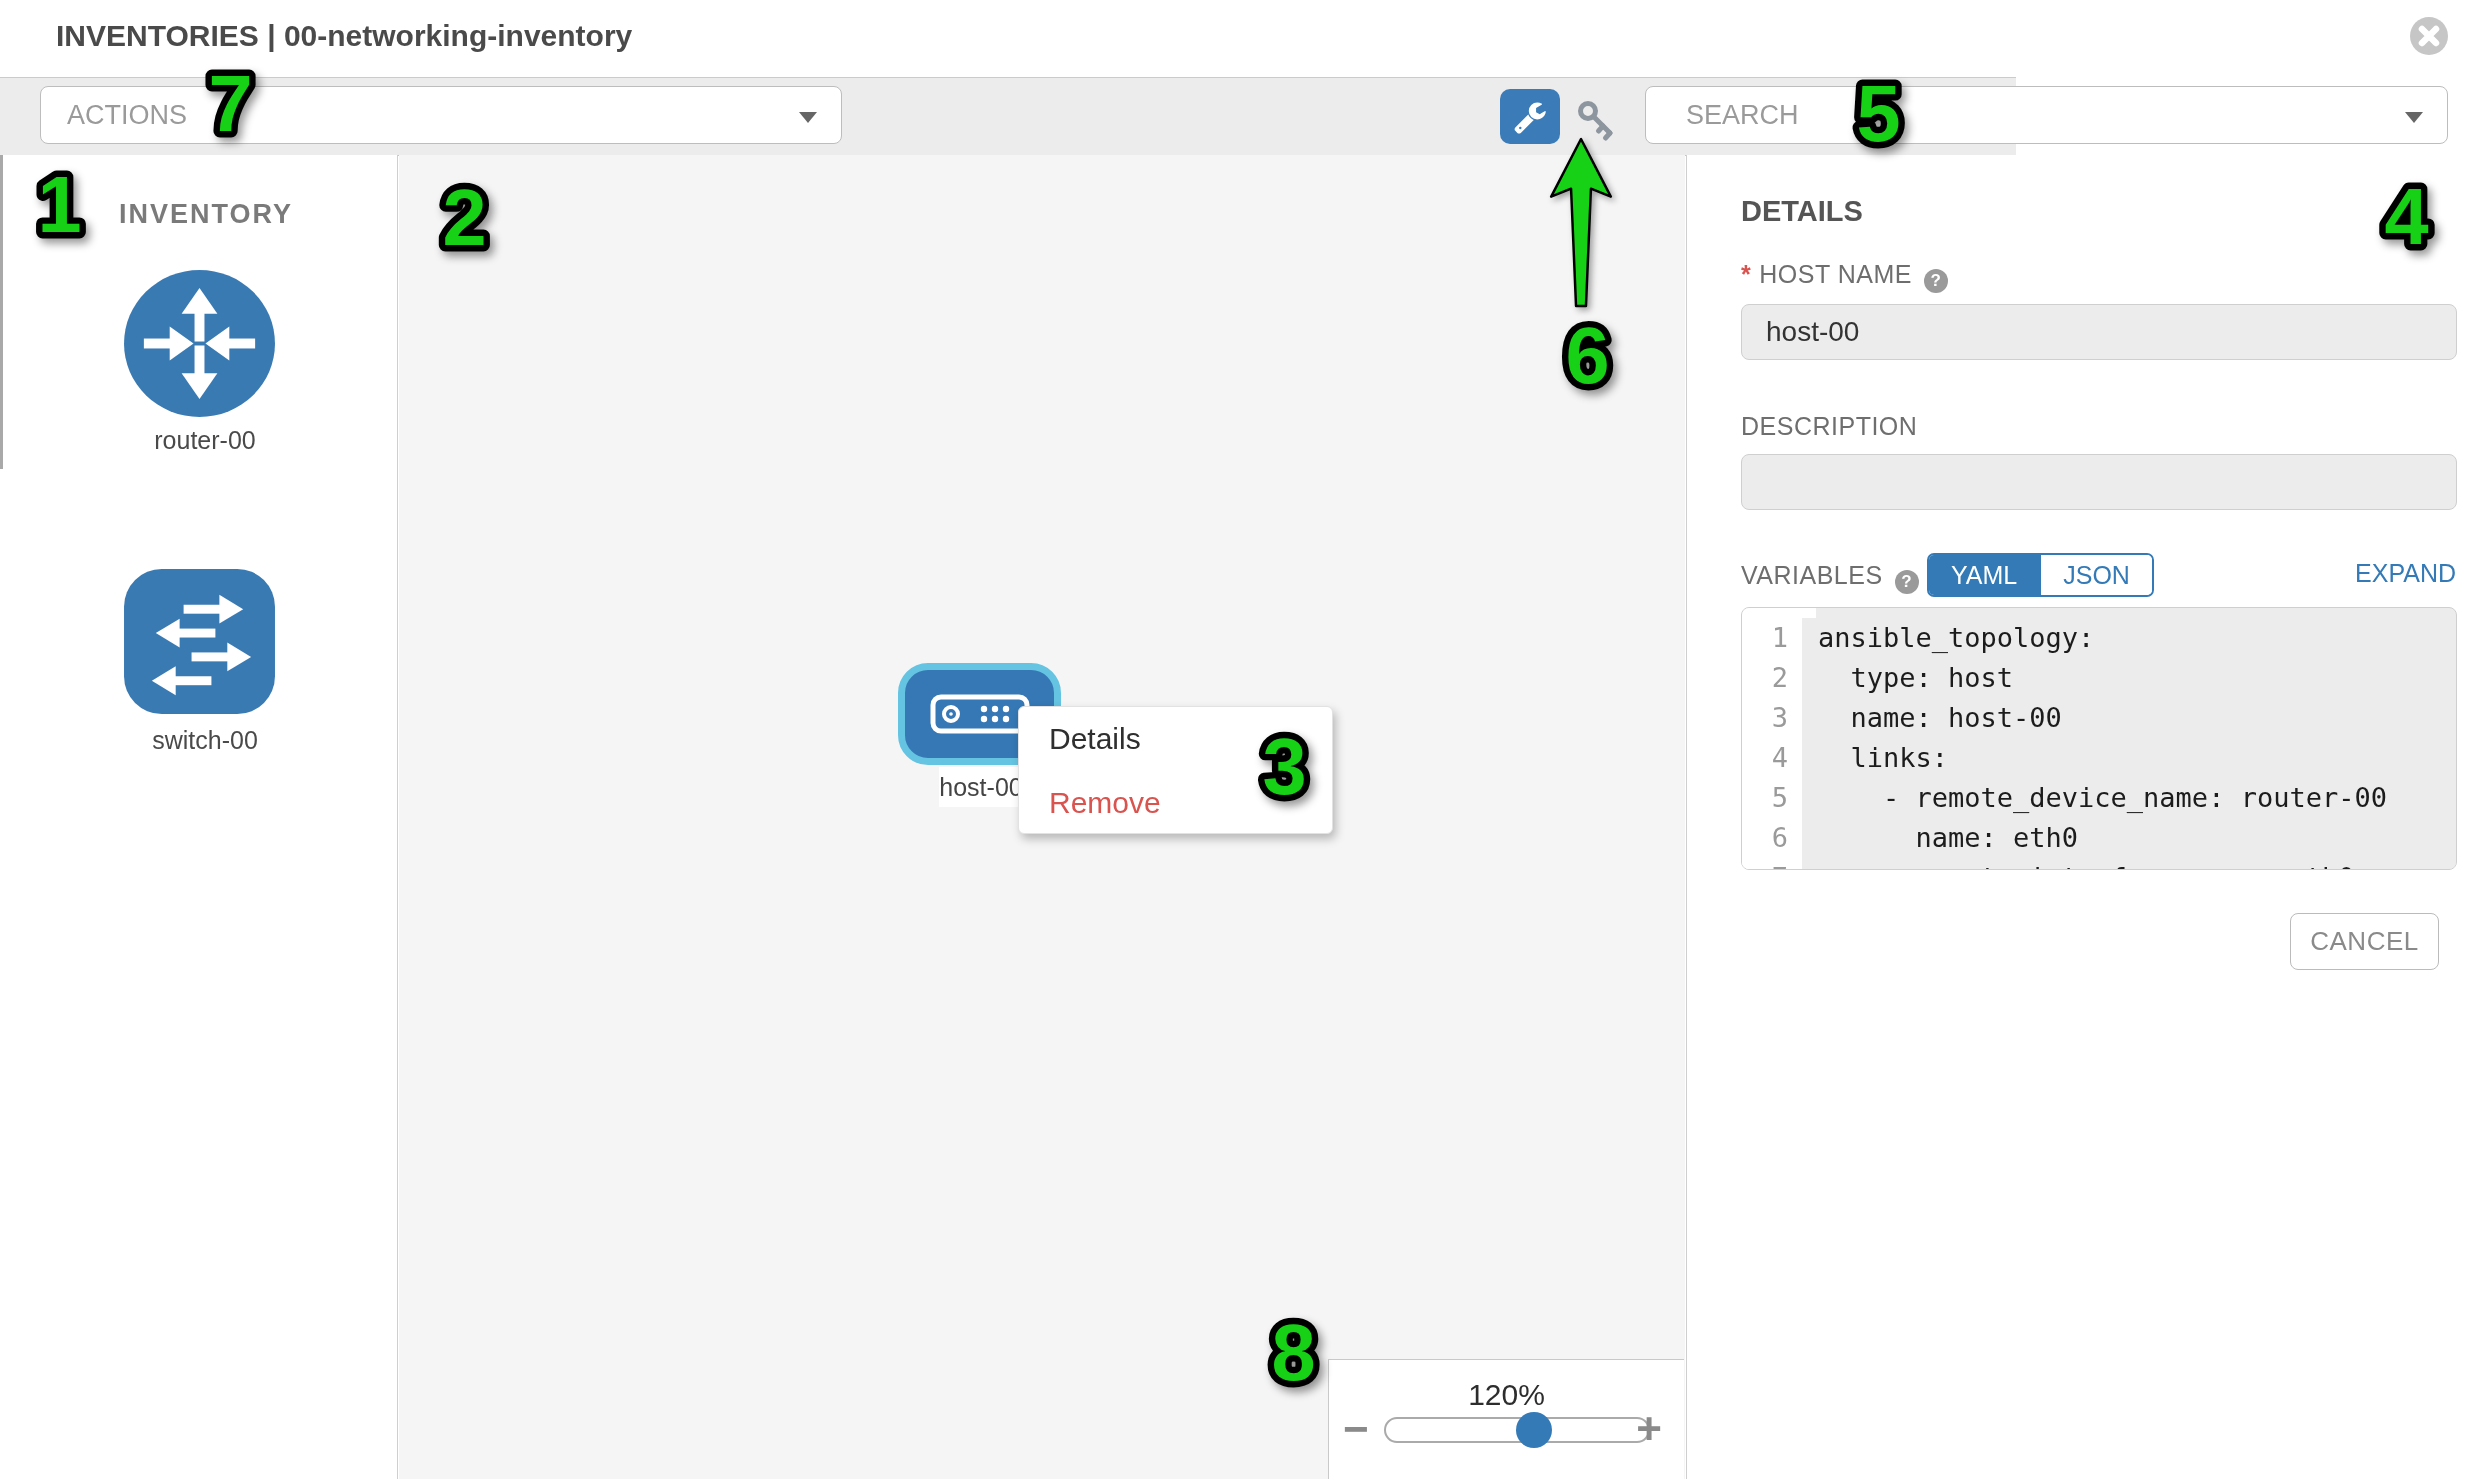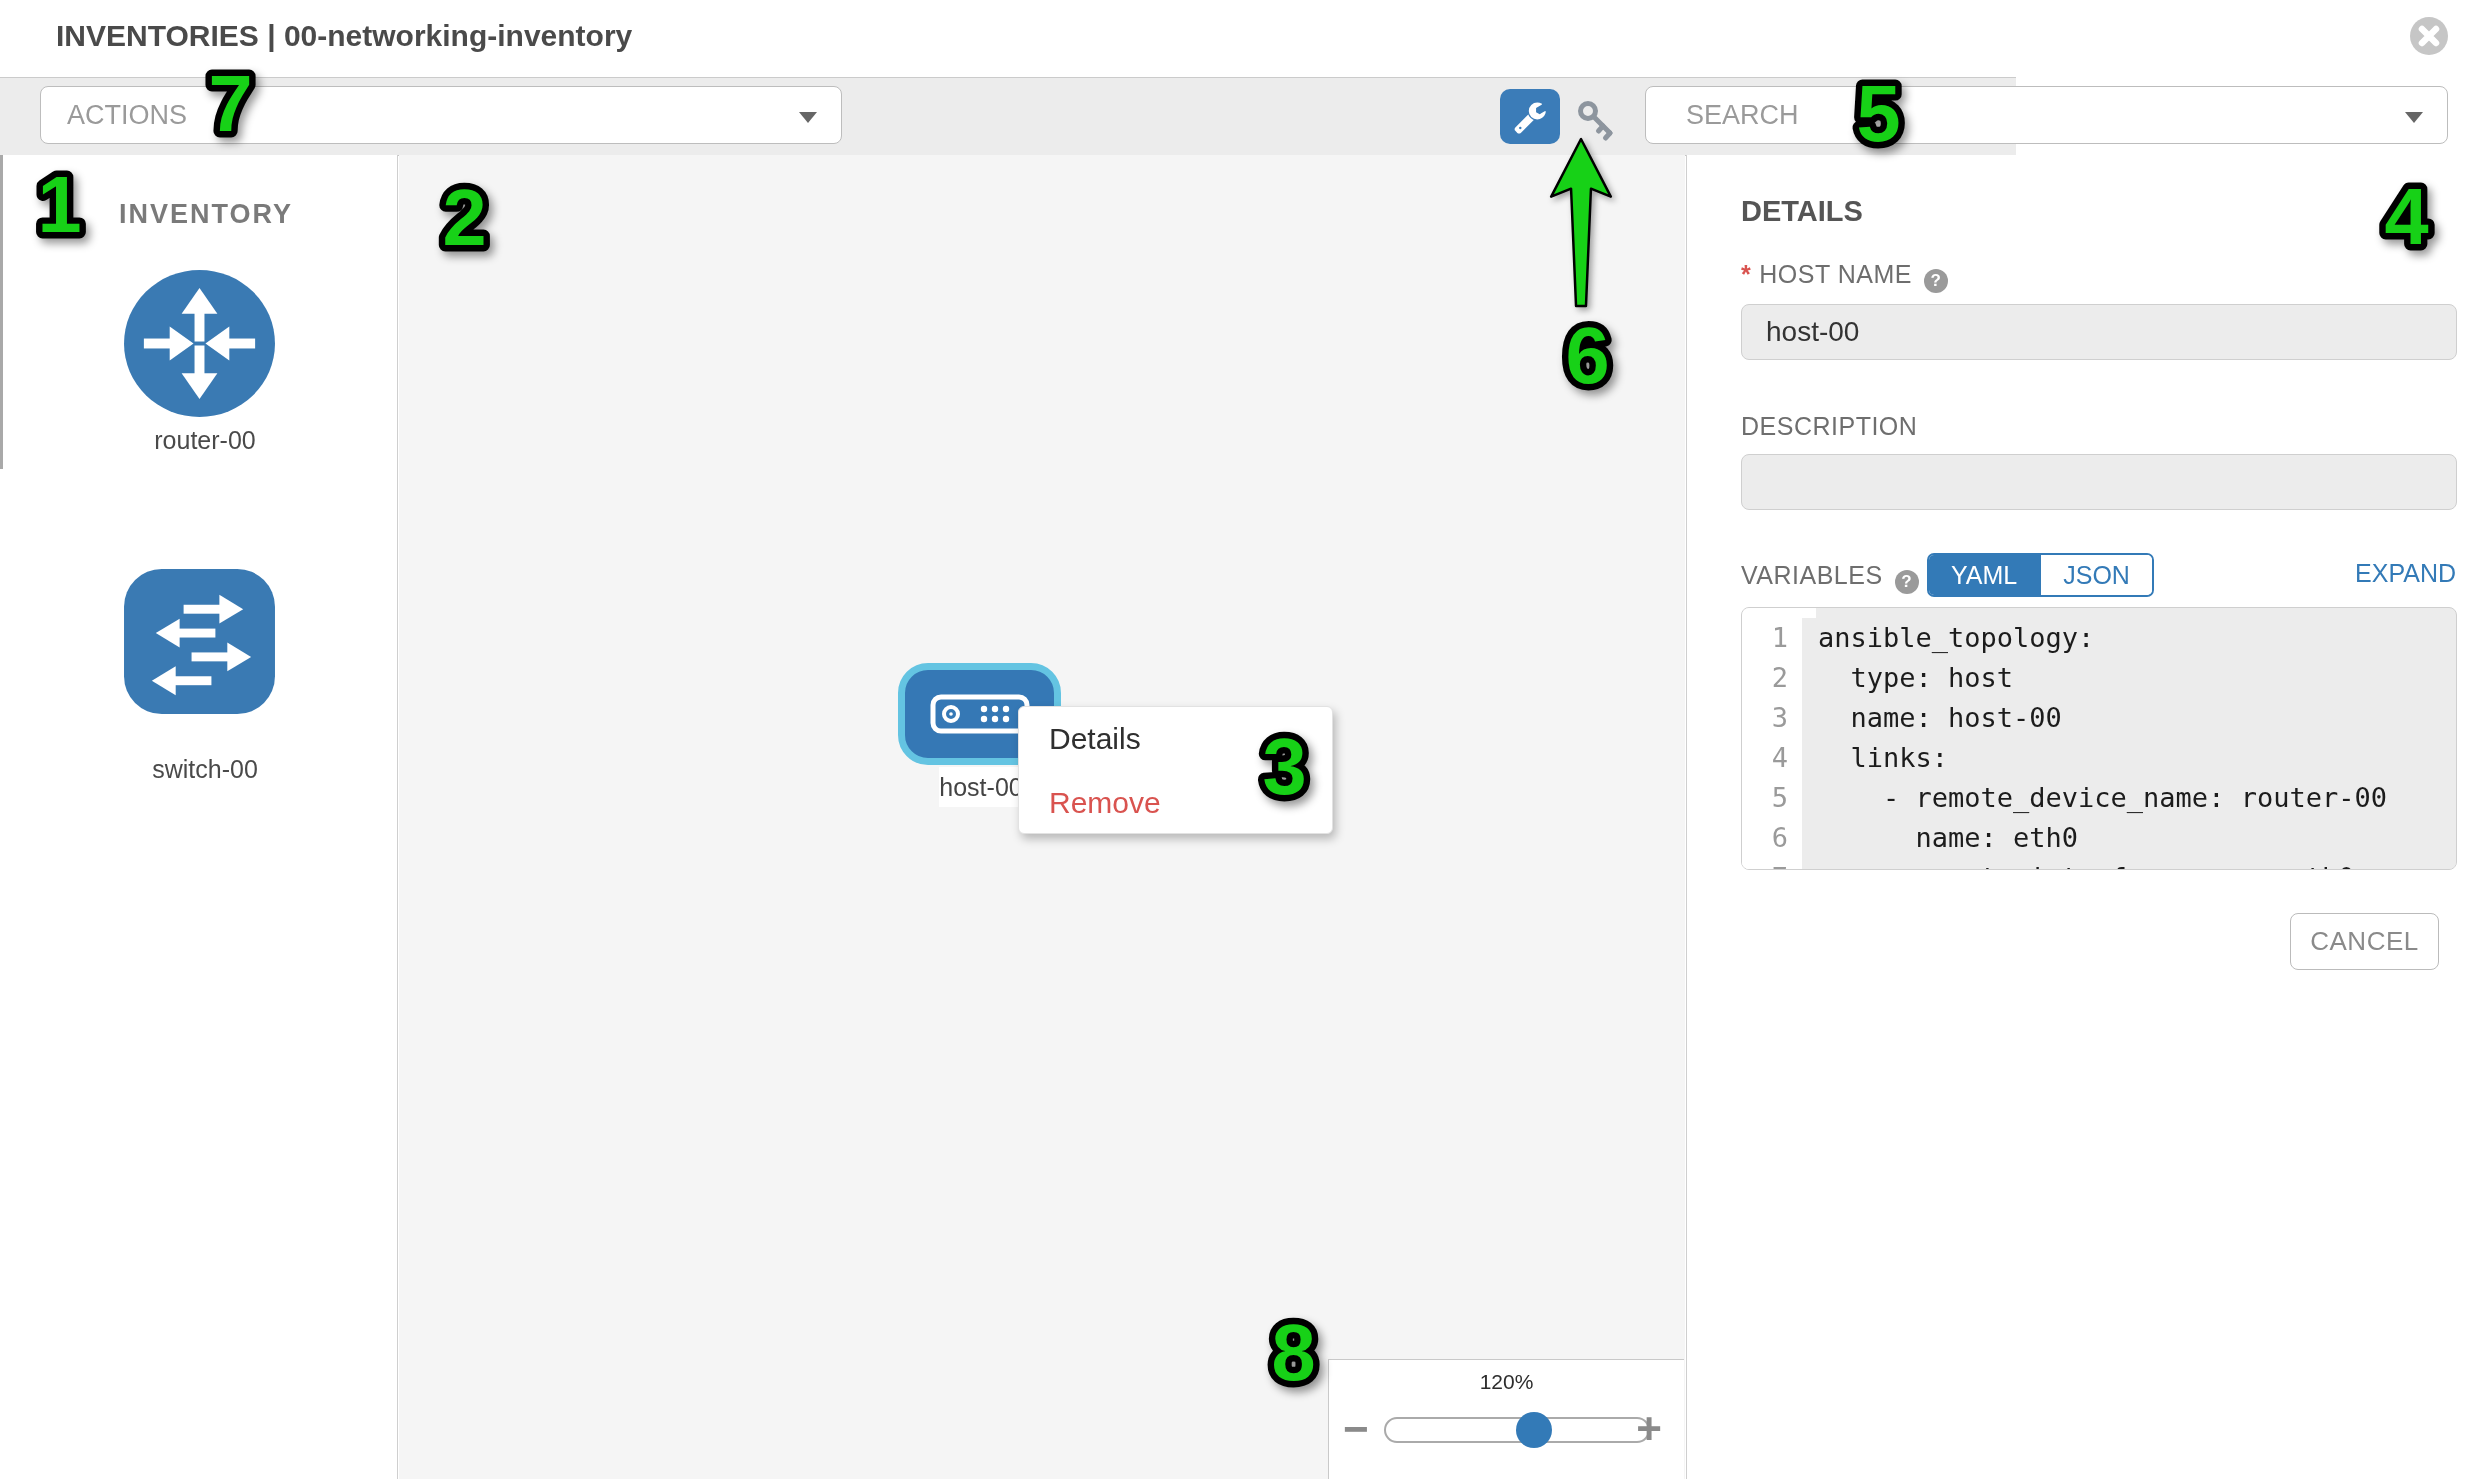--- a/index.html
+++ b/index.html
@@ -42,21 +42,21 @@
                 font-size:25px; color:#444; text-align:center; line-height:40px; }
   .ctx-menu { position:absolute; left:619px; top:551px; width:315px; height:128px; background:#fff;
               border:1px solid #e2e2e2; border-radius:6px; box-shadow:3px 5px 10px rgba(0,0,0,0.25); }
   .ctx-item { height:64px; line-height:64px; padding-left:30px; font-size:30px; cursor:pointer; }
   .ctx-item.details { color:#2f2f2f; }
   .ctx-item.remove  { color:#d9534f; }
 
   
   .zoom-panel { position:absolute; left:929px; top:1204px; width:356px; height:120px; background:#fff;
                 border-top:1px solid #c9c9c9; border-left:1px solid #c9c9c9; }
-  .zoom-level { position:absolute; left:0; top:10px; width:100%; text-align:center; font-size:21px; color:#2d2d2d; }
+  .zoom-level { position:absolute; left:0; top:18px; width:100%; text-align:center; font-size:30px; color:#2d2d2d; }
   .zoom-row { position:absolute; left:0; top:44px; width:100%; height:50px; }
   .zoom-minus, .zoom-plus { position:absolute; top:0; font-size:44px; font-weight:bold; color:#8a8a8a; line-height:50px; }
   .zoom-minus { left:14px; }
   .zoom-plus  { right:22px; }
   .zoom-track { position:absolute; left:55px; top:13px; width:266px; height:26px; background:#fff;
                 border:2px solid #aaa; border-radius:14px; }
   .zoom-thumb { position:absolute; left:130px; top:-7px; width:36px; height:36px; border-radius:50%; background:#337ab7; }
 
   
   .details-panel { position:absolute; left:1686px; top:155px; width:794px; height:1324px; background:#fff;
@@ -162,21 +162,21 @@
         <rect x="60" y="36" width="40" height="9"></rect>
         <polygon points="120,40.5 96,26 96,55"></polygon>
         <rect x="52" y="60" width="40" height="9"></rect>
         <polygon points="32,64.5 56,50 56,79"></polygon>
         <rect x="68" y="84" width="40" height="9"></rect>
         <polygon points="128,88.5 104,74 104,103"></polygon>
         <rect x="48" y="108" width="40" height="9"></rect>
         <polygon points="28,112.5 52,98 52,127"></polygon>
       </g>
     </svg>
-    <div class="palette-item-label" style="top:600px;">switch-00</div>
+    <div class="palette-item-label" style="top:571px;">switch-00</div>
   </div>
 
   <div class="canvas">
 
     <div class="host-node">
       <svg width="100" height="42" viewBox="0 0 100 42">
         <rect x="3" y="4" width="94" height="34" rx="8" fill="none" stroke="#fff" stroke-width="5"></rect>
         <circle cx="21" cy="21" r="7" fill="none" stroke="#fff" stroke-width="4"></circle>
         <circle cx="21" cy="21" r="1.8" fill="#fff"></circle>
         <g fill="#fff">

